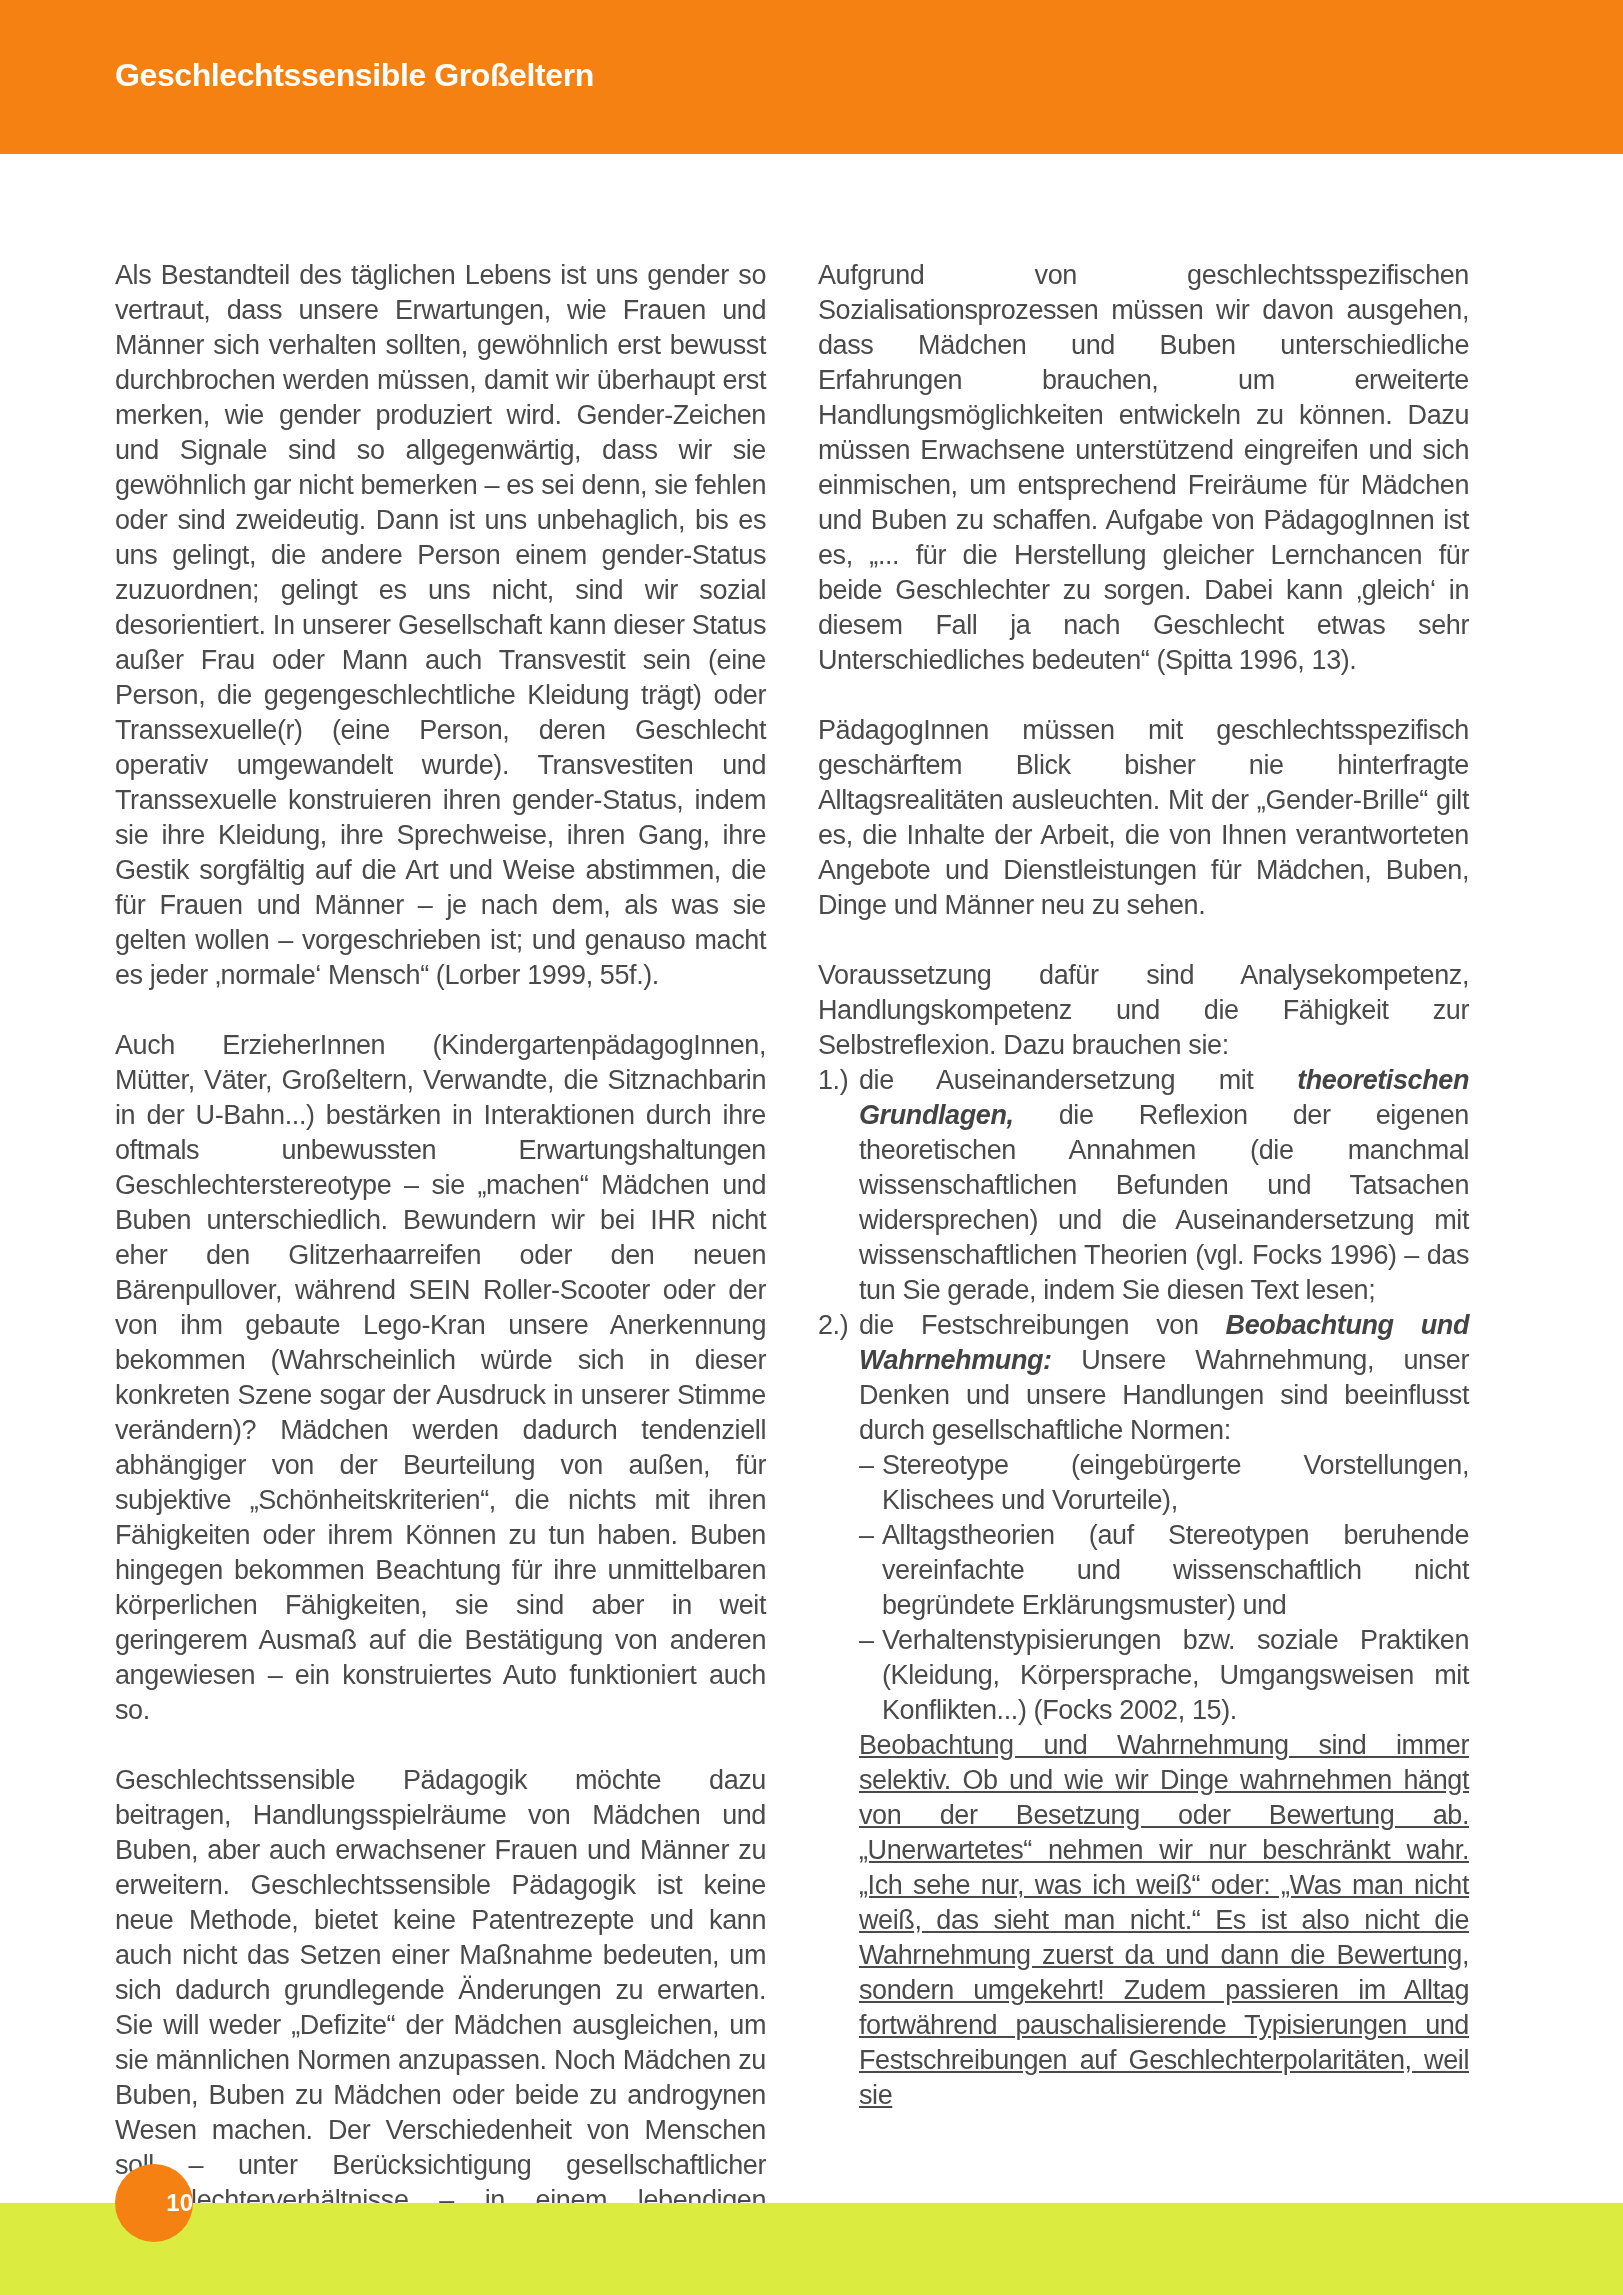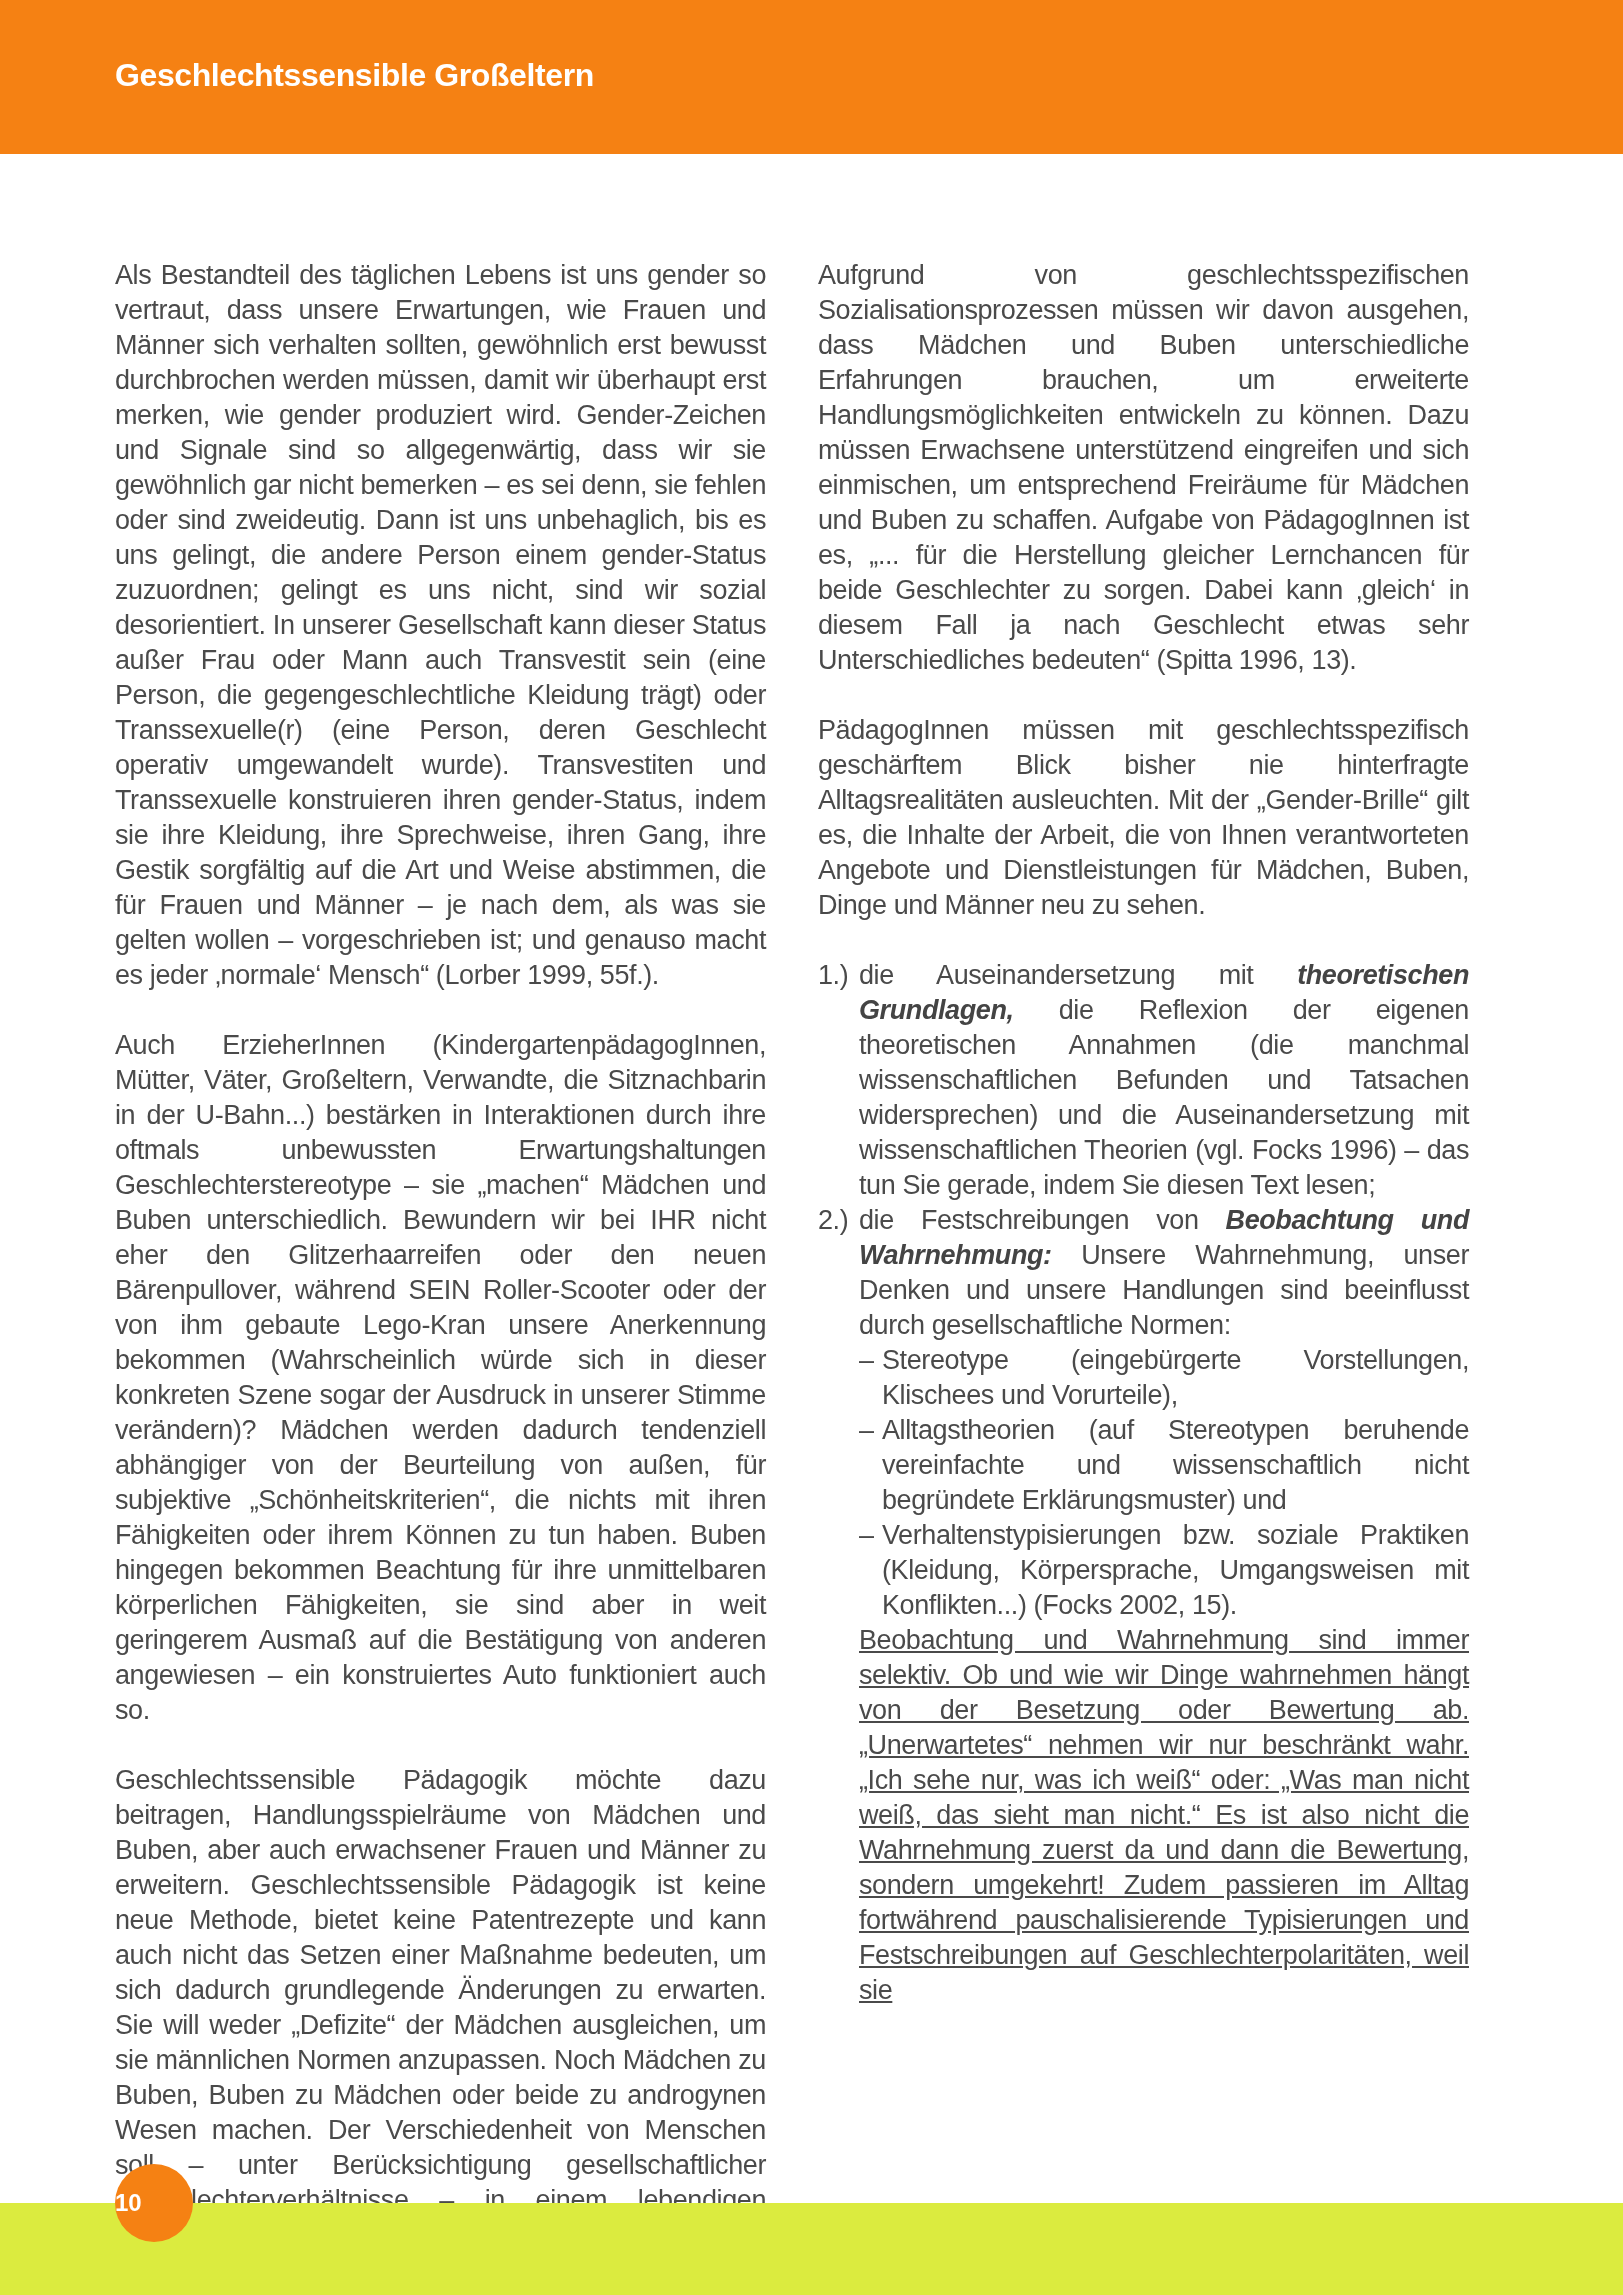--- a/index.html
+++ b/index.html
@@ -37,39 +37,40 @@
   .after-para { padding-left: 41px; margin: 0; text-decoration: underline; }
   b { color: #444; font-style: italic; }
   .footer-band {
     position: absolute; left: 0; top: 2203px; width: 1623px; height: 93px;
     background: #dbeb3f;
   }
   .page-num {
     position: absolute; left: 115px; top: 2164px; width: 78px; height: 78px;
     border-radius: 50%; background: #f58113; color: #fff;
     font-weight: bold; font-size: 24px;
-    display: flex; align-items: center; justify-content: flex-start;
+    display: flex; align-items: center; justify-content: flex-end;
   }
 </style>
 </head>
 <body>
 
 <div class="header">
   <div class="header-title">Geschlechtssensible Großeltern</div>
 </div>
 
 <div class="column col-left">
   <p class="para">Als Bestandteil des täglichen Lebens ist uns gender so ver­traut, dass unsere Erwartungen, wie Frauen und Männer sich verhalten sollten, gewöhnlich erst bewusst durchbro­chen werden müssen, damit wir überhaupt erst merken, wie gender produziert wird. Gender-Zeichen und Signale sind so allgegenwärtig, dass wir sie gewöhnlich gar nicht bemer­ken – es sei denn, sie fehlen oder sind zweideutig. Dann ist uns unbehaglich, bis es uns gelingt, die andere Person einem gender-Status zuzuordnen; gelingt es uns nicht, sind wir sozial desorientiert. In unserer Gesellschaft kann dieser Status außer Frau oder Mann auch Transvestit sein (eine Person, die gegengeschlechtliche Kleidung trägt) oder Transsexuelle(r) (eine Person, deren Geschlecht operativ umgewandelt wurde). Transvestiten und Transsexuelle kon­struieren ihren gender-Status, indem sie ihre Kleidung, ihre Sprechweise, ihren Gang, ihre Gestik sorgfältig auf die Art und Weise abstimmen, die für Frauen und Männer – je nach dem, als was sie gelten wollen – vorgeschrieben ist; und genauso macht es jeder ‚normale‘ Mensch“ (Lorber 1999, 55f.).</p>
   <p class="para">Auch ErzieherInnen (KindergartenpädagogInnen, Mütter, Väter, Großeltern, Verwandte, die Sitznachbarin in der U-Bahn...) bestärken in Interaktionen durch ihre oftmals unbewussten Erwartungshaltungen Geschlechterstereo­type – sie „machen“ Mädchen und Buben unterschiedlich. Bewundern wir bei IHR nicht eher den Glitzerhaarreifen oder den neuen Bärenpullover, während SEIN Roller-Scooter oder der von ihm gebaute Lego-Kran unsere Aner­kennung bekommen (Wahrscheinlich würde sich in dieser konkreten Szene sogar der Ausdruck in unserer Stimme verändern)? Mädchen werden dadurch tendenziell abhängi­ger von der Beurteilung von außen, für subjektive „Schön­heitskriterien“, die nichts mit ihren Fähigkeiten oder ihrem Können zu tun haben. Buben hingegen bekommen Beach­tung für ihre unmittelbaren körperlichen Fähigkeiten, sie sind aber in weit geringerem Ausmaß auf die Bestätigung von anderen angewiesen – ein konstruiertes Auto funktio­niert auch so.</p>
   <p class="para tight">Geschlechtssensible Pädagogik möchte dazu beitragen, Handlungsspielräume von Mädchen und Buben, aber auch erwachsener Frauen und Männer zu erweitern. Ge­schlechtssensible Pädagogik ist keine neue Methode, bie­tet keine Patentrezepte und kann auch nicht das Setzen einer Maßnahme bedeuten, um sich dadurch grundlegende Änderungen zu erwarten. Sie will weder „Defizite“ der Mäd­chen ausgleichen, um sie männlichen Normen anzupassen. Noch Mädchen zu Buben, Buben zu Mädchen oder beide zu androgynen Wesen machen. Der Verschiedenheit von Menschen soll – unter Berücksichtigung gesellschaftlicher Geschlechterverhältnisse – in einem lebendigen pädagogi­</p>
 </div>
 
 <div class="column col-right">
   <p class="para">Aufgrund von geschlechtsspezifischen Sozialisationspro­zessen müssen wir davon ausgehen, dass Mädchen und Buben unterschiedliche Erfahrungen brauchen, um erwei­terte Handlungsmöglichkeiten entwickeln zu können. Dazu müssen Erwachsene unterstützend eingreifen und sich ein­mischen, um entsprechend Freiräume für Mädchen und Buben zu schaffen. Aufgabe von PädagogInnen ist es, „... für die Herstellung gleicher Lernchancen für beide Geschlechter zu sorgen. Dabei kann ‚gleich‘ in diesem Fall ja nach Geschlecht etwas sehr Unterschiedliches bedeu­ten“ (Spitta 1996, 13).</p>
   <p class="para">PädagogInnen müssen mit geschlechtsspezifisch geschärf­tem Blick bisher nie hinterfragte Alltagsrealitäten ausleuch­ten. Mit der „Gender-Brille“ gilt es, die Inhalte der Arbeit, die von Ihnen verantworteten Angebote und Dienstleistungen für Mädchen, Buben, Dinge und Männer neu zu sehen.</p>
+  <p class="para tight">Voraussetzung dafür sind Analysekompetenz, Handlungs­kompetenz und die Fähigkeit zur Selbstreflexion. Dazu brauchen sie:</p>
 
   <ol class="list">
     <li class="num-item">
       <span class="num-marker">1.)</span><span>die Auseinandersetzung mit </span><b>theoretischen Grundla­gen,</b><span> die Reflexion der eigenen theoretischen Annahmen (die manchmal wissenschaftlichen Befunden und Tatsa­chen widersprechen) und die Auseinandersetzung mit wissenschaftlichen Theorien (vgl. Focks 1996) – das tun Sie gerade, indem Sie diesen Text lesen;</span>
     </li>
     <li class="num-item">
       <span class="num-marker">2.)</span><span>die Festschreibungen von </span><b>Beobachtung und Wahrneh­mung:</b><span> Unsere Wahrnehmung, unser Denken und unsere Handlungen sind beeinflusst durch gesellschaft­liche Normen:</span>
       <ul class="sub-list">
         <li class="dash-item">
           <span class="dash-marker">–</span><span>Stereotype (eingebürgerte Vorstellungen, Klischees und Vorurteile),</span>

